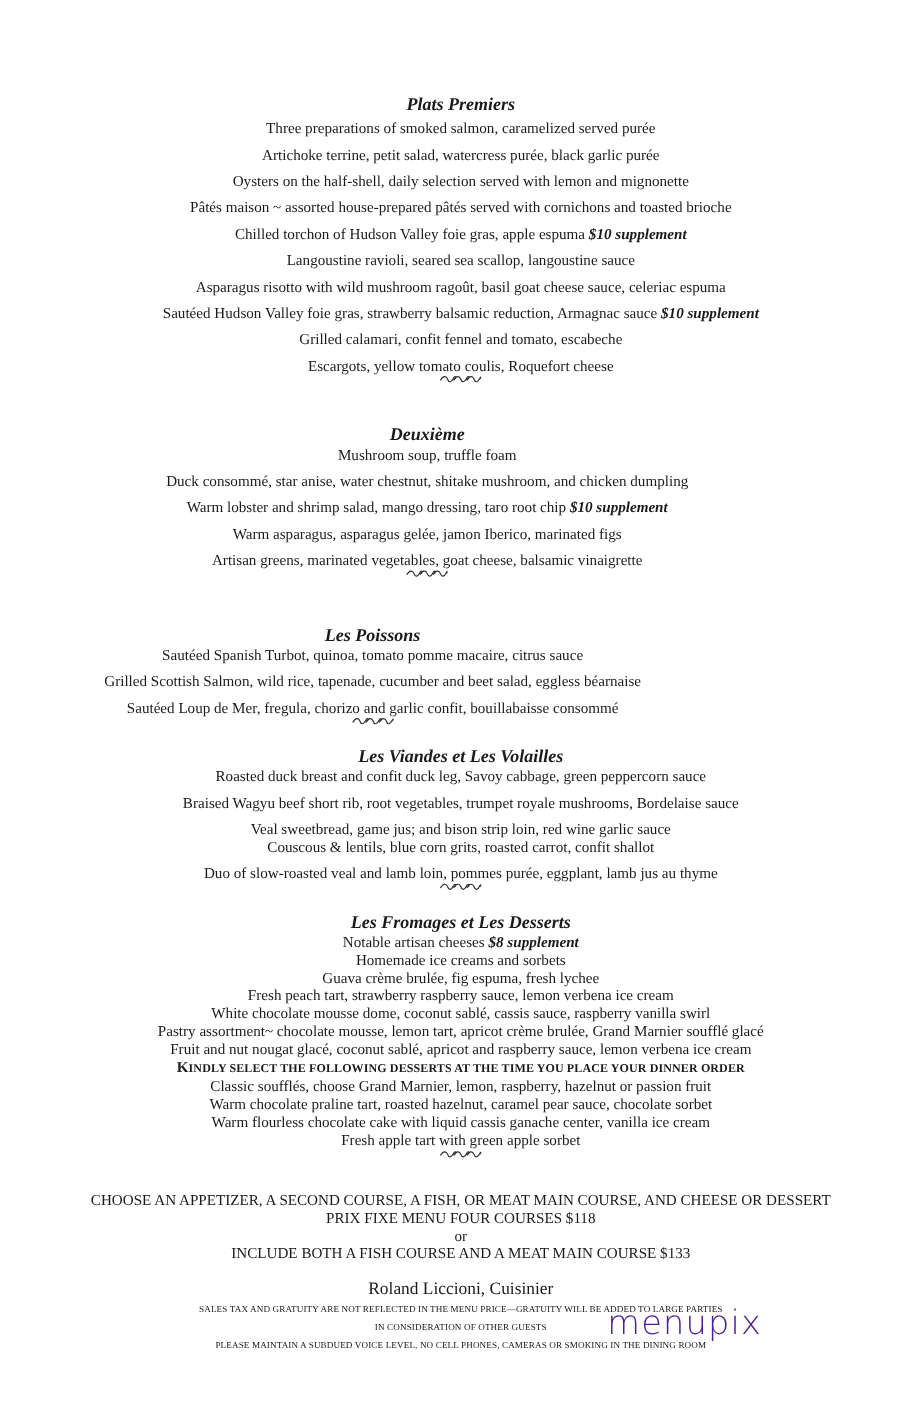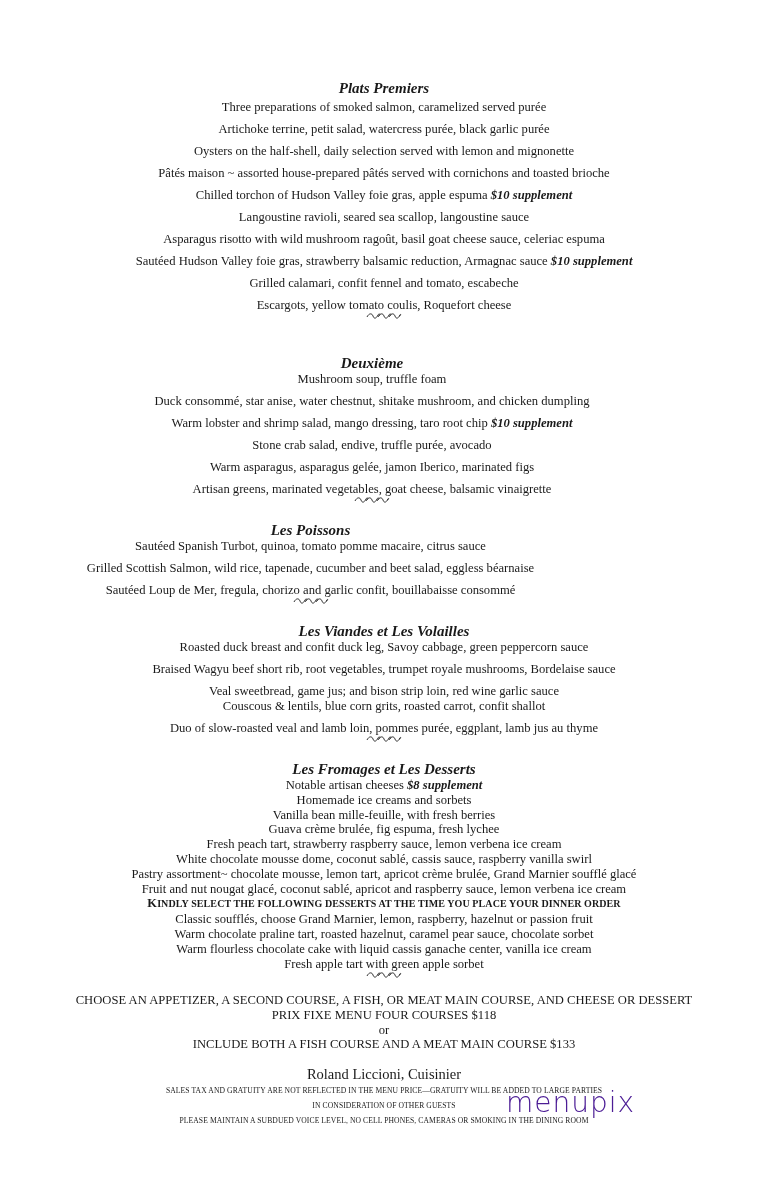--- a/index.html
+++ b/index.html
@@ -40,26 +40,25 @@
       <div class="item" style="margin-top:8px"><span>Asparagus risotto with wild mushroom ragoût, basil goat cheese sauce, celeriac espuma</span></div>
       <div class="item" style="margin-top:8px"><span>Sautéed Hudson Valley foie gras, strawberry balsamic reduction, Armagnac sauce </span><span class="supp">$10 supplement</span></div>
       <div class="item" style="margin-top:8px"><span>Grilled calamari, confit fennel and tomato, escabeche</span></div>
       <div class="item" style="margin-top:8px"><span>Escargots, yellow tomato coulis, Roquefort cheese</span></div>
     </div>
     <svg class="flourish" width="36" height="8" viewBox="0 0 36 8">
         <path d="M1 5 C3 1,6 1,7 4 C8 7,10 7,12 3 C13 1,15 2,13 4 M12 5 C14 1,17 1,18 4 C19 7,21 7,23 3 C24 1,26 2,24 4 M23 5 C25 1,28 1,29 4 C30 7,32 7,34 3 C35 1,35 4,33 4" fill="none" stroke="#333" stroke-width="1"></path>
       </svg>
   </div>
 
-  <div style="position:absolute;left:0;top:354px;width:712px;padding-left:16px;">
+  <div style="position:absolute;left:0;top:354px;width:712px;">
     <div class="sec-title">Deuxième</div>
     <div class="item" style="margin-top:0px"><span>Mushroom soup, truffle foam</span></div>
     <div class="item" style="margin-top:8px"><span>Duck consommé, star anise, water chestnut, shitake mushroom, and chicken dumpling</span></div>
     <div class="item" style="margin-top:8px"><span>Warm lobster and shrimp salad, mango dressing, taro root chip </span><span class="supp">$10 supplement</span></div>
-    <div class="item" style="margin-top:8px"><span>Stone crab salad, endive, truffle purée, avocado</span></div>
     <div class="item" style="margin-top:8px"><span>Warm asparagus, asparagus gelée, jamon Iberico, marinated figs</span></div>
     <div class="item" style="margin-top:8px"><span>Artisan greens, marinated vegetables, goat cheese, balsamic vinaigrette</span></div>
     <svg class="flourish" width="36" height="8" viewBox="0 0 36 8">
         <path d="M1 5 C3 1,6 1,7 4 C8 7,10 7,12 3 C13 1,15 2,13 4 M12 5 C14 1,17 1,18 4 C19 7,21 7,23 3 C24 1,26 2,24 4 M23 5 C25 1,28 1,29 4 C30 7,32 7,34 3 C35 1,35 4,33 4" fill="none" stroke="#333" stroke-width="1"></path>
       </svg>
   </div>
 
   <div style="position:absolute;left:0;top:521px;width:621px;">
     <div class="sec-title">Les Poissons</div>
     <div class="item" style="margin-top:0px"><span>Sautéed Spanish Turbot, quinoa, tomato pomme macaire, citrus sauce</span></div>
@@ -79,21 +78,20 @@
     <div class="item" style="margin-top:8px"><span>Duo of slow-roasted veal and lamb loin, pommes purée, eggplant, lamb jus au thyme</span></div>
     <svg class="flourish" width="36" height="8" viewBox="0 0 36 8">
         <path d="M1 5 C3 1,6 1,7 4 C8 7,10 7,12 3 C13 1,15 2,13 4 M12 5 C14 1,17 1,18 4 C19 7,21 7,23 3 C24 1,26 2,24 4 M23 5 C25 1,28 1,29 4 C30 7,32 7,34 3 C35 1,35 4,33 4" fill="none" stroke="#333" stroke-width="1"></path>
       </svg>
   </div>
 
   <div style="position:absolute;left:0;top:760px;width:768px;">
     <div class="sec-title">Les Fromages et Les Desserts</div>
     <div class="dessert"><span>Notable artisan cheeses </span><span class="supp">$8 supplement</span></div>
     <div class="dessert"><span>Homemade ice creams and sorbets</span></div>
-    <div class="dessert"><span>Vanilla bean mille-feuille, with fresh berries</span></div>
     <div class="dessert"><span>Guava crème brulée, fig espuma, fresh lychee</span></div>
     <div class="dessert"><span>Fresh peach tart, strawberry raspberry sauce, lemon verbena ice cream</span></div>
     <div class="dessert"><span>White chocolate mousse dome, coconut sablé, cassis sauce, raspberry vanilla swirl</span></div>
     <div class="dessert"><span>Pastry assortment~ chocolate mousse, lemon tart, apricot crème brulée, Grand Marnier soufflé glacé</span></div>
     <div class="dessert"><span>Fruit and nut nougat glacé, coconut sablé, apricot and raspberry sauce, lemon verbena ice cream</span></div>
     <div class="smallcaps"><span class="cap">K</span><span>INDLY SELECT THE FOLLOWING DESSERTS AT THE TIME YOU PLACE YOUR DINNER ORDER</span></div>
     <div class="dessert">Classic soufflés, choose Grand Marnier, lemon, raspberry, hazelnut or passion fruit</div>
     <div class="dessert">Warm chocolate praline tart, roasted hazelnut, caramel pear sauce, chocolate sorbet</div>
     <div class="dessert">Warm flourless chocolate cake with liquid cassis ganache center, vanilla ice cream</div>
     <div class="dessert">Fresh apple tart with green apple sorbet</div>

